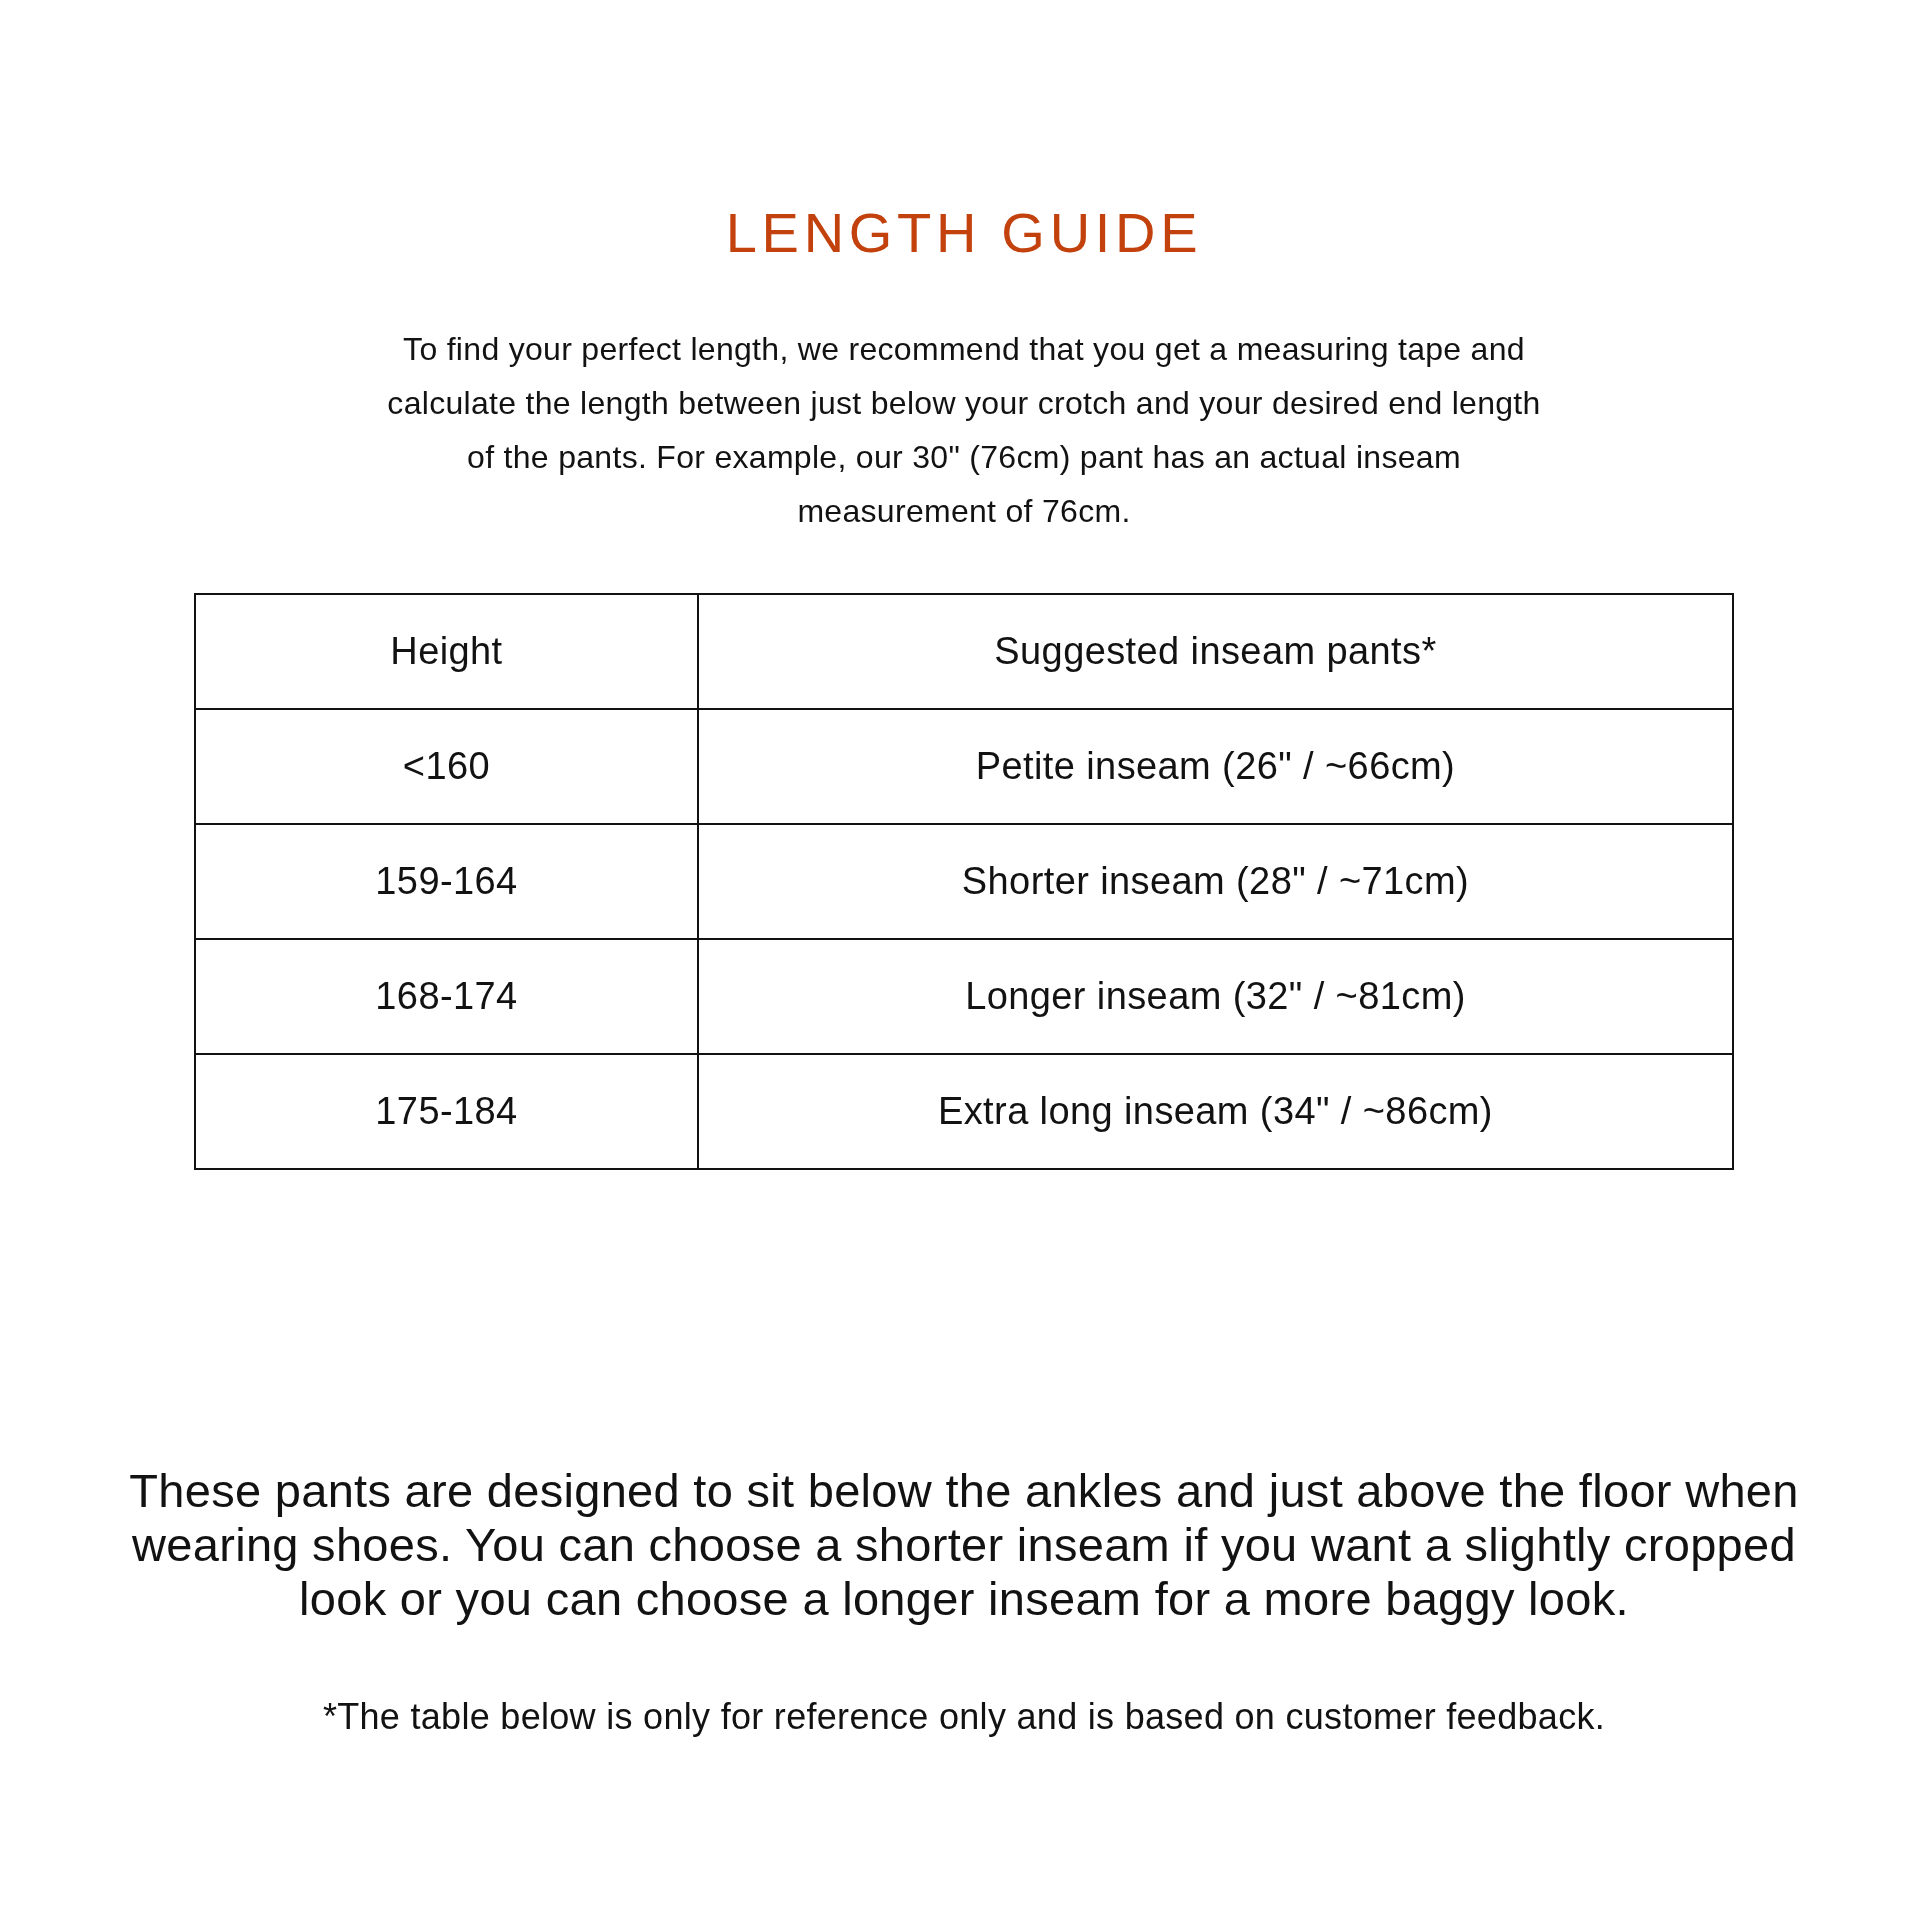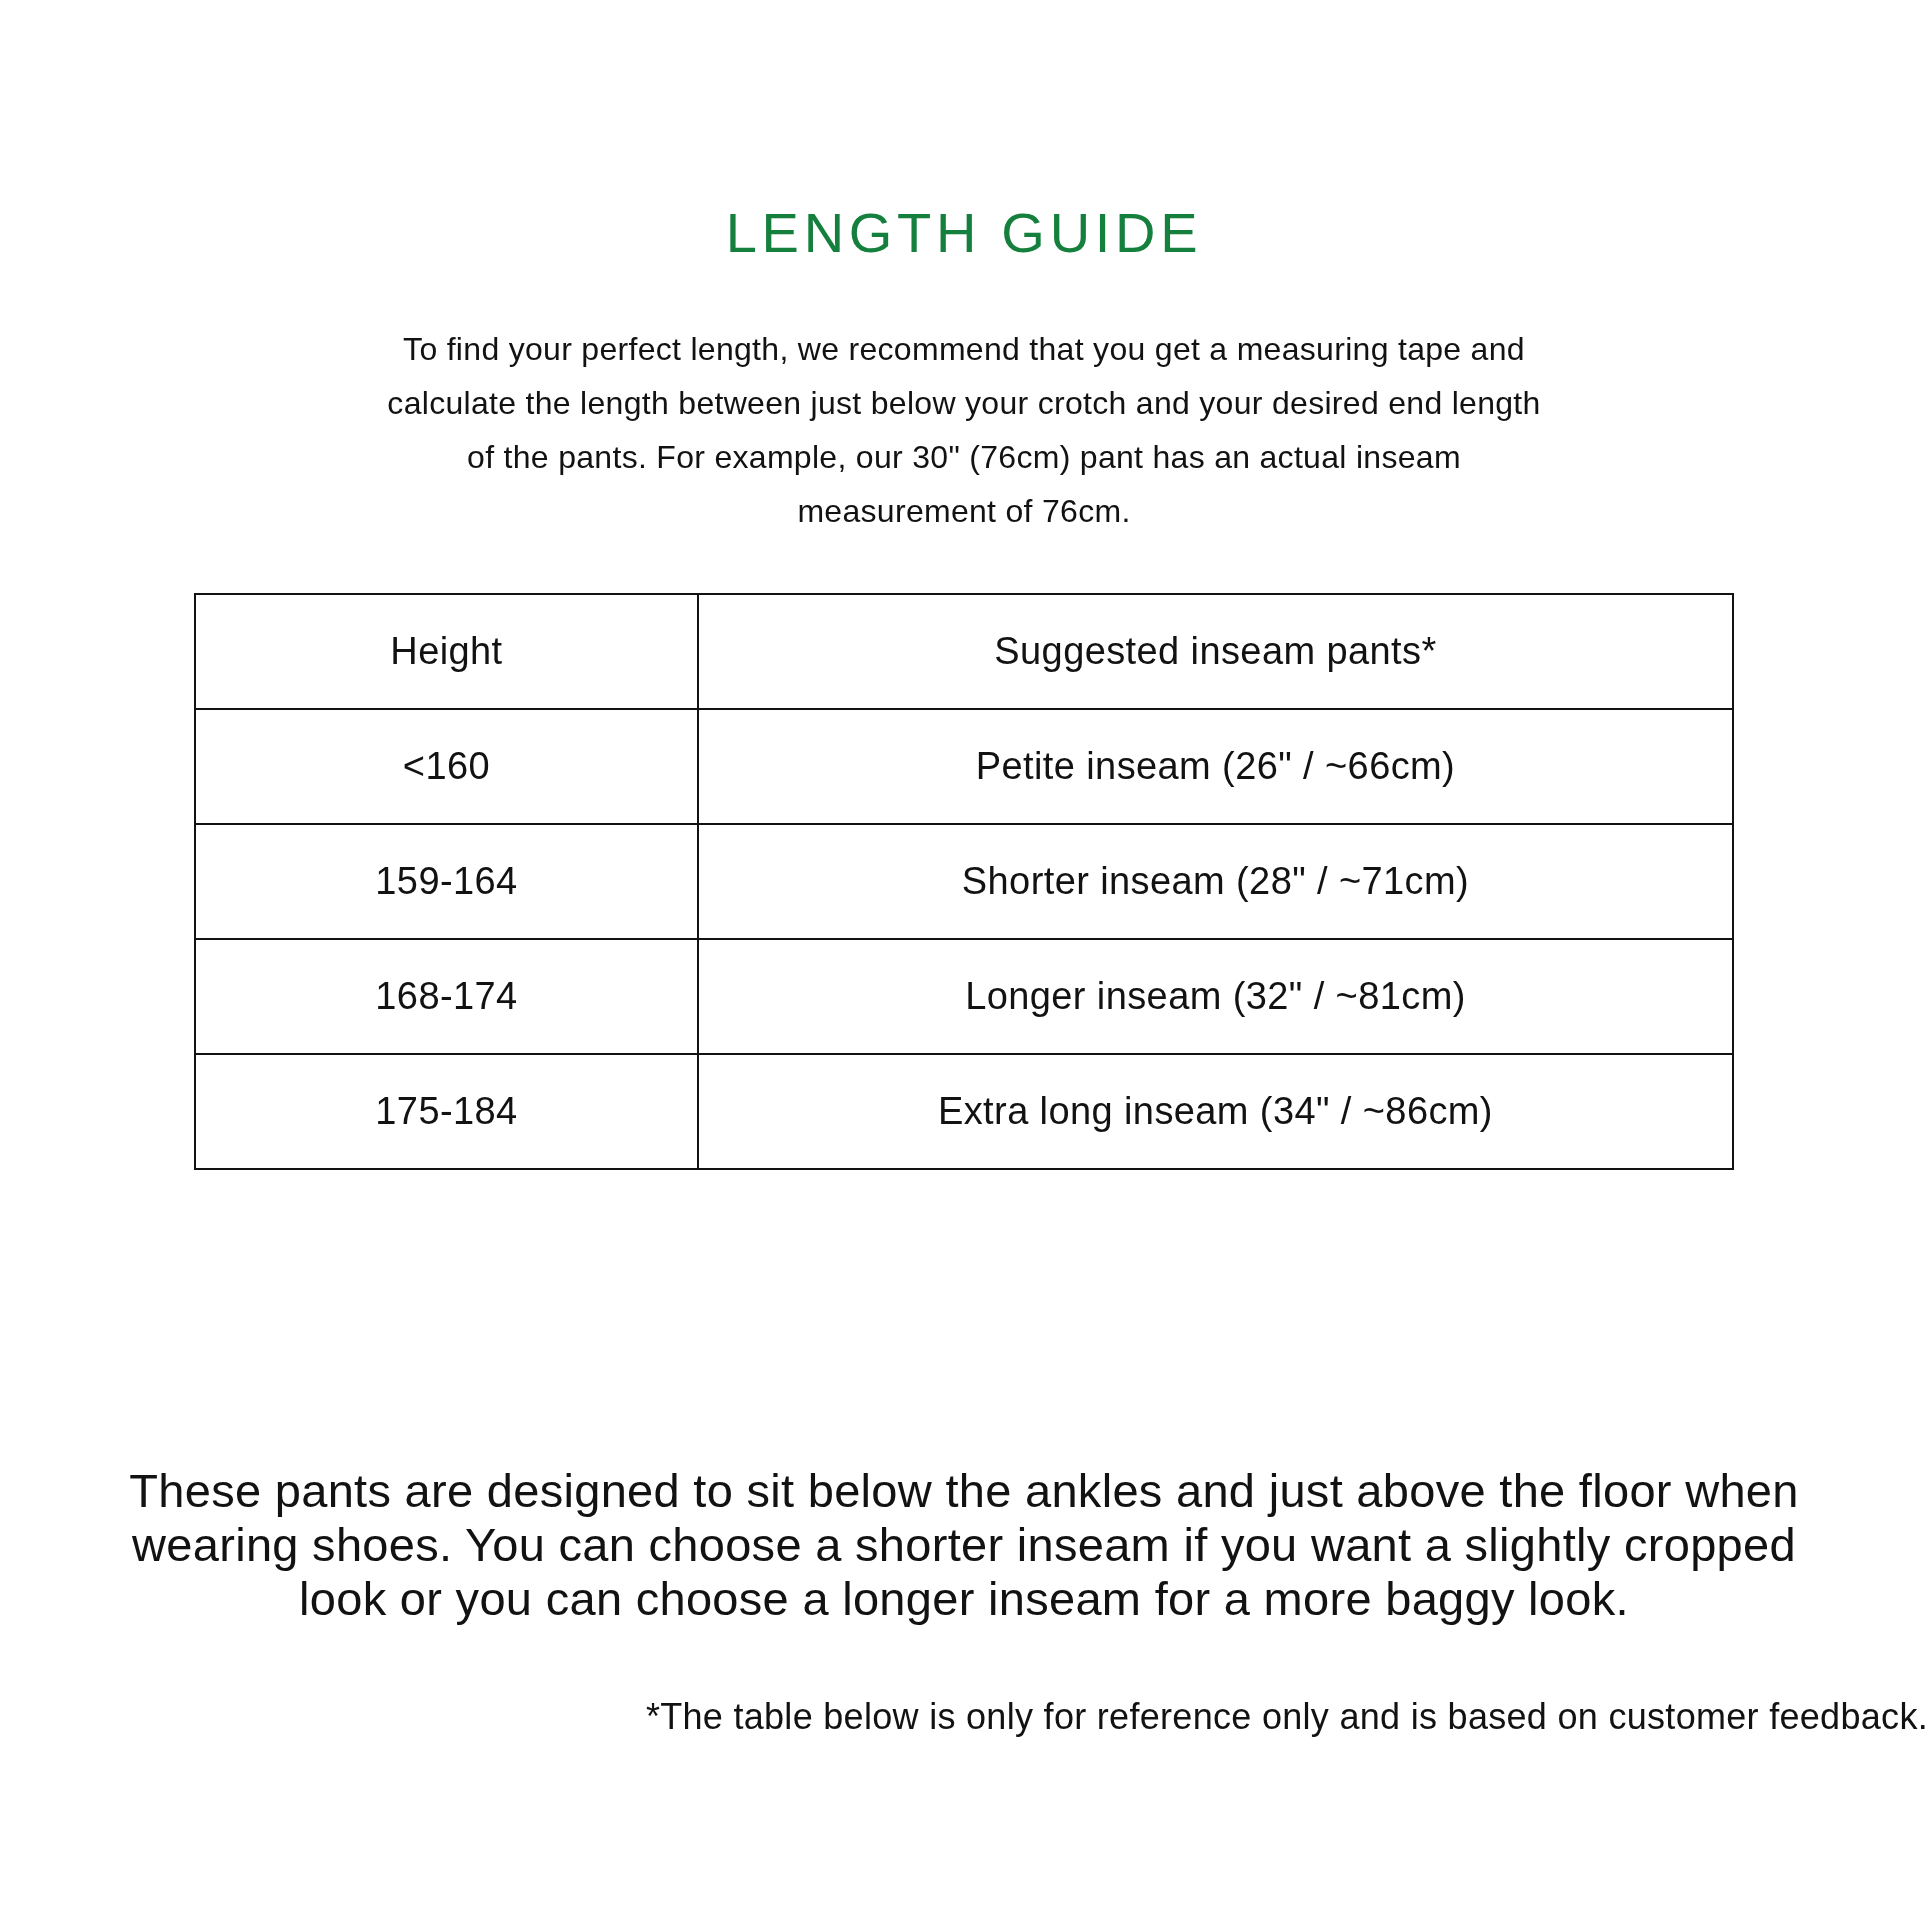--- a/index.html
+++ b/index.html
@@ -14,21 +14,21 @@
   }
   .page-title {
     position: absolute;
     top: 200px;
     left: 0;
     width: 100%;
     text-align: center;
     font-size: 56px;
     font-weight: 400;
     letter-spacing: 4.7px;
-    color: #15803d;
+    color: #c2410c;
   }
   .intro {
     position: absolute;
     top: 322px;
     left: 0;
     width: 100%;
     text-align: center;
     font-size: 32px;
     line-height: 54px;
     letter-spacing: 0.3px;
@@ -62,21 +62,21 @@
     text-align: center;
     font-size: 47px;
     line-height: 54px;
     letter-spacing: 0.3px;
   }
   .footnote {
     position: absolute;
     top: 1690px;
     left: 0;
     width: 100%;
-    text-align: right;
+    text-align: center;
     font-size: 36px;
     line-height: 54px;
     letter-spacing: 0.3px;
   }
 </style>
 </head>
 <body>
 
 <h1 class="page-title">LENGTH GUIDE</h1>
 

